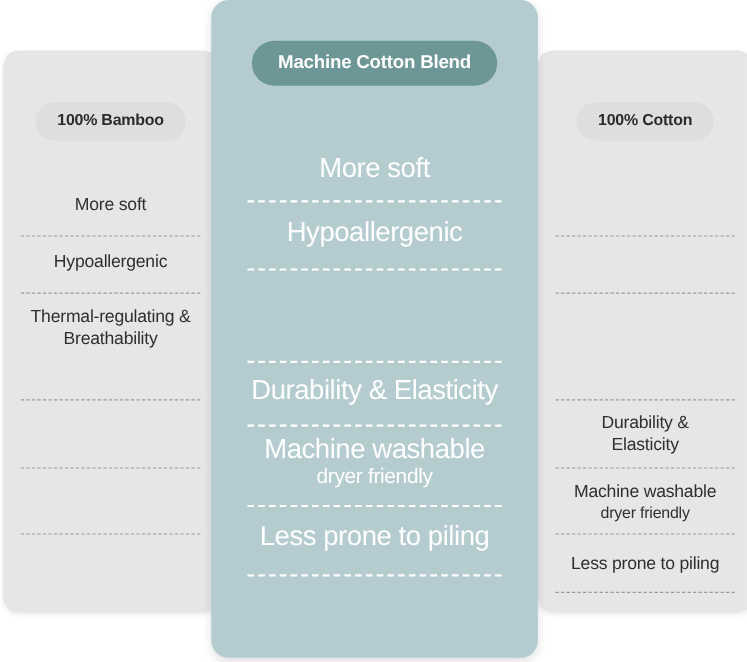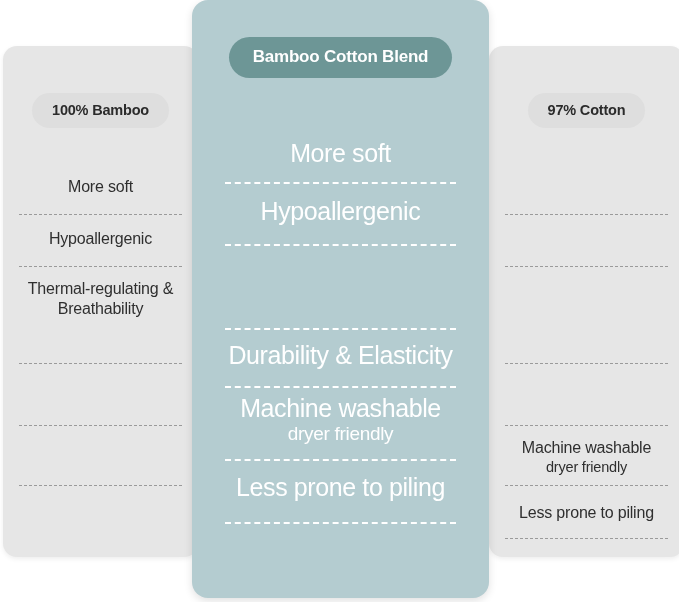--- a/index.html
+++ b/index.html
@@ -204,21 +204,21 @@
 
       <div class="side-row" style="top:340px;height:48px;">
         <div class="row-text"></div>
 
       </div>
     </div>
   </div>
 
   <div class="side-panel right">
     <div class="side-pill-wrap">
-      <div class="side-pill">97% Cotton</div>
+      <div class="side-pill">100% Cotton</div>
     </div>
 
     <div class="side-rows">
       <div class="side-row" style="top:16px;height:40px;">
         <div class="row-text"></div>
 
       </div>
       <div class="side-divider" style="top:63px;"></div>
 
       <div class="side-row" style="top:68px;height:40px;">
@@ -226,39 +226,44 @@
 
       </div>
       <div class="side-divider" style="top:115px;"></div>
 
       <div class="side-row" style="top:120px;height:56px;">
         <div class="row-text"></div>
 
       </div>
       <div class="side-divider" style="top:212px;"></div>
 
+      <div class="side-row" style="top:218px;height:52px;">
+        <div class="row-text" style="white-space:pre-line;">Durability &amp;
+Elasticity</div>
+
+      </div>
       <div class="side-divider" style="top:274px;"></div>
 
       <div class="side-row" style="top:280px;height:52px;">
         <div class="row-text">Machine washable</div>
         <div class="row-sub">dryer friendly</div>
       </div>
       <div class="side-divider" style="top:334px;"></div>
 
       <div class="side-row" style="top:340px;height:44px;">
         <div class="row-text">Less prone to piling</div>
 
       </div>
       <div class="side-divider" style="top:387px;"></div>
     </div>
   </div>
 
   <div class="center-panel">
     <div class="center-pill-wrap">
-      <div class="center-pill">Bamboo Cotton Blend</div>
+      <div class="center-pill">Machine Cotton Blend</div>
     </div>
 
     <div class="center-rows">
       <div class="center-row" style="top:0px;height:44px;">
         <div class="row-text">More soft</div>
 
       </div>
       <div class="center-divider" style="top:50px;"></div>
 
       <div class="center-row" style="top:58px;height:44px;">

